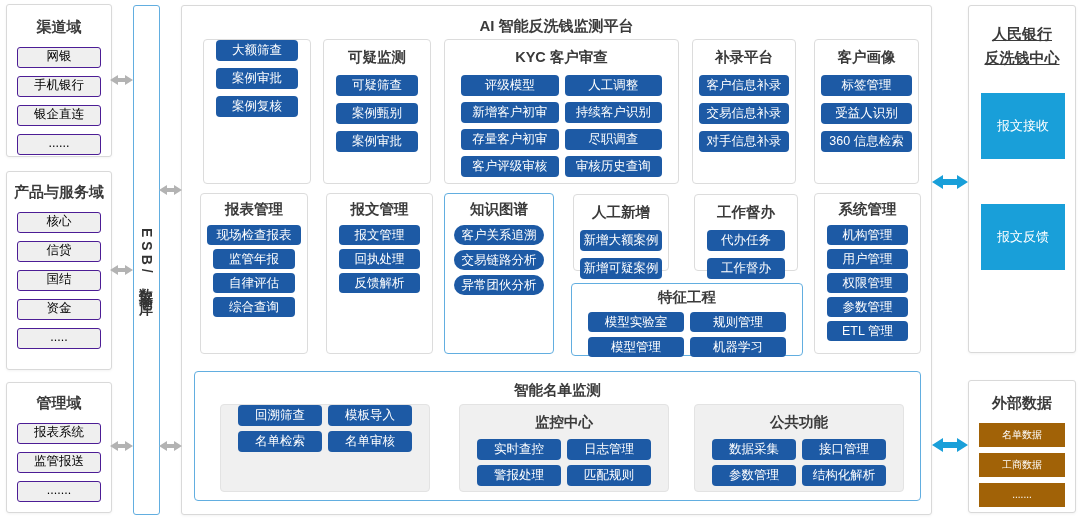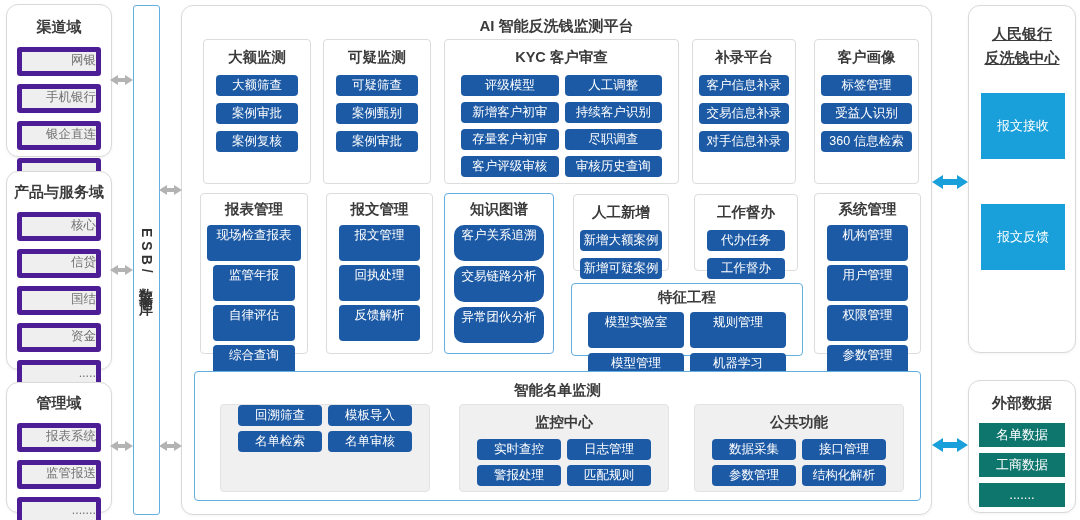--- a/index.html
+++ b/index.html
@@ -1,46 +1,46 @@
 <!DOCTYPE html>
 <html><head>
 <meta charset="utf-8">
 <style>
   html,body{margin:0;padding:0;background:#fff;}
   .stage{position:relative;width:1080px;height:520px;background:#ffffff;
          font-family:"Liberation Sans","DejaVu Sans",sans-serif;overflow:hidden;}
-  .box{position:absolute;background:#fff;border:1px solid #D9D9D9;border-radius:12px;
+  .box{position:absolute;background:#fff;border:1px solid #D9D9D9;border-radius:3px;
        box-sizing:border-box;box-shadow:0 1px 3px rgba(0,0,0,.05);}
   .p-title{text-align:center;font-weight:bold;font-size:15px;color:#3B3B3B;padding:13px 0 10px;}
-  .gitem{background:#EFEFEF;border:5px solid #4c1d95;border-radius:3px;height:19px;line-height:17px;
-         text-align:right;font-size:12.5px;color:#737373;margin:0 10px 8px;}
+  .gitem{background:#EFEFEF;border:1px solid #4c1d95;border-radius:3px;height:19px;line-height:17px;
+         text-align:center;font-size:12.5px;color:#000000;margin:0 10px 8px;}
   .esb{position:absolute;left:133px;top:5px;width:27px;height:510px;background:#fff;
        border:1px solid #62AEE0;border-radius:3px;box-sizing:border-box;
        display:flex;align-items:center;justify-content:center;}
   .esb span{writing-mode:vertical-rl;font-weight:bold;font-size:14px;color:#333;letter-spacing:4px;}
   .main-title{text-align:center;font-weight:bold;font-size:15px;color:#3B3B3B;padding-top:11px;}
   .sec{position:absolute;background:#fff;border:1px solid #DCDCDC;border-radius:4px;box-sizing:border-box;}
   .sec.blue{border-color:#62AEE0;}
   .s-title{text-align:center;font-weight:bold;font-size:14.5px;color:#3B3B3B;padding:8px 0;}
   .btn{background:#1D5AA5;color:#fff;border-radius:4px;font-size:12.5px;text-align:center;
        height:21px;line-height:21px;margin:0 12px 7px;white-space:nowrap;overflow:hidden;}
   .compact .s-title{padding:6px 0;}
-  .compact .btn{height:36px;line-height:20px;margin-bottom:4px;}
+  .compact .btn{height:20px;line-height:20px;margin-bottom:4px;}
   .round .btn{border-radius:10px;margin:0 9px 5px;}
   .narrow .btn{margin:0 6px 7px;}
   .grid2{display:grid;grid-template-columns:1fr 1fr;column-gap:6px;row-gap:6px;padding:0 16px;}
   .grid2 .btn{margin:0;}
   .smart{border-color:#62AEE0;}
   .group{position:absolute;background:#F0F0F0;border:1px solid #E3E3E3;border-radius:4px;box-sizing:border-box;}
   .group .grid2{padding:0 17px;row-gap:5px;}
   .side-title{text-align:center;font-weight:bold;font-size:15px;color:#3B3B3B;line-height:24px;padding-top:16px;text-decoration:underline;}
   .cyan-block{position:absolute;left:12px;width:84px;height:66px;background:#199FD9;color:#fff;
               font-size:13px;display:flex;align-items:center;justify-content:center;}
-  .cyan-bar{background:#0f766e;color:#fff;height:24px;line-height:24px;text-align:center;
-            font-size:13px;margin:0 10px 6px;}
+  .cyan-bar{background:#a16207;color:#fff;height:24px;line-height:24px;text-align:center;
+            font-size:10px;margin:0 10px 6px;}
   .arrow{position:absolute;}
 </style>
 </head>
 <body>
 
 <div class="stage">
 
   <div class="box" style="left:6px;top:4px;width:106px;height:153px">
     <div class="p-title">渠道域</div>
     <div class="gitem">网银</div>
@@ -66,21 +66,20 @@
   </div>
 
   <div class="esb">
     <span>ESB/数据仓库</span>
   </div>
 
   <div class="box" style="left:181px;top:5px;width:751px;height:510px">
     <div class="main-title">AI 智能反洗钱监测平台</div>
 
     <div class="sec" style="left:21px;top:33px;width:108px;height:145px">
-      <div class="s-title">大额监测</div>
       <div class="btn">大额筛查</div>
       <div class="btn">案例审批</div>
       <div class="btn">案例复核</div>
     </div>
 
     <div class="sec" style="left:141px;top:33px;width:108px;height:145px">
       <div class="s-title">可疑监测</div>
       <div class="btn">可疑筛查</div>
       <div class="btn">案例甄别</div>
       <div class="btn">案例审批</div>

